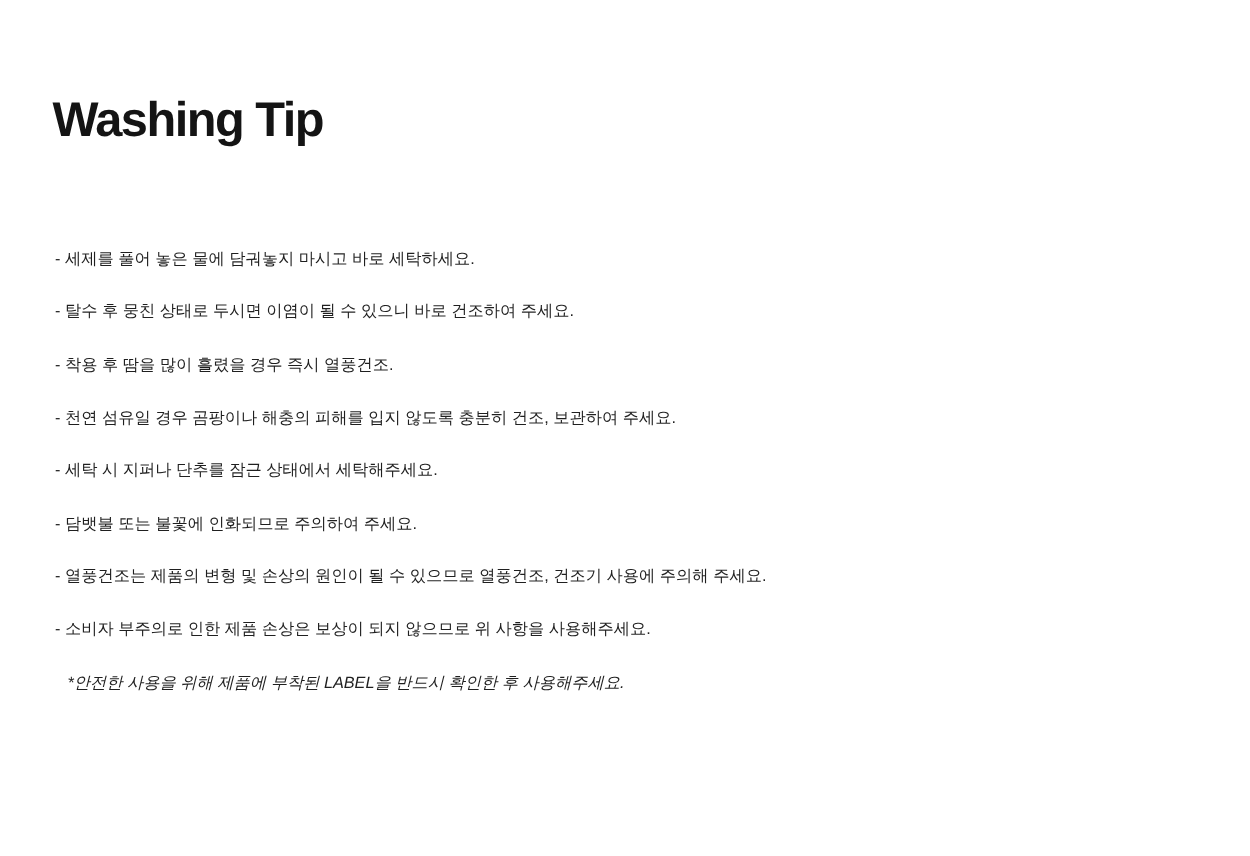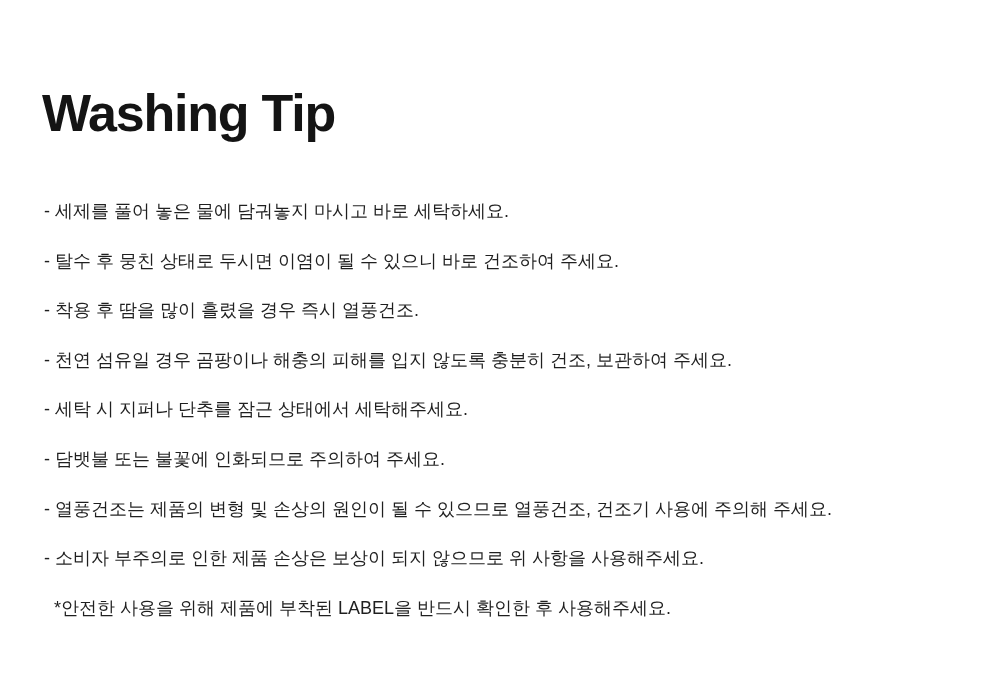--- a/index.html
+++ b/index.html
@@ -19,47 +19,48 @@
     width: 1000px;
     height: 685px;
     background: #ffffff;
     box-sizing: border-box;
     overflow: hidden;
   }
   .title {
     position: absolute;
     left: 42px;
     top: 50px;
-    font-size: 52px;
+    font-size: 39px;
     font-weight: bold;
     letter-spacing: -1.2px;
     color: #141414;
     line-height: 1.1;
     white-space: nowrap;
   }
   .tip-list {
     position: absolute;
     left: 44px;
     top: 198px;
     width: 910px;
     list-style: none;
     margin: 0;
     padding: 0;
   }
   .tip-item {
-    font-size: 18px;
+    font-size: 13px;
     line-height: 1.45;
     color: #1f1f1f;
     margin-bottom: 23.5px;
     white-space: nowrap;
     font-weight: normal;
   }
   .tip-item.note {
     padding-left: 10px;
     margin-bottom: 4px;
+    font-style: italic;
   }
 </style>
 </head>
 <body>
 
 <div class="page">
   <h1 class="title">Washing Tip</h1>
 
   <ul class="tip-list">
     <li class="tip-item">- 세제를 풀어 놓은 물에 담궈놓지 마시고 바로 세탁하세요.</li>

